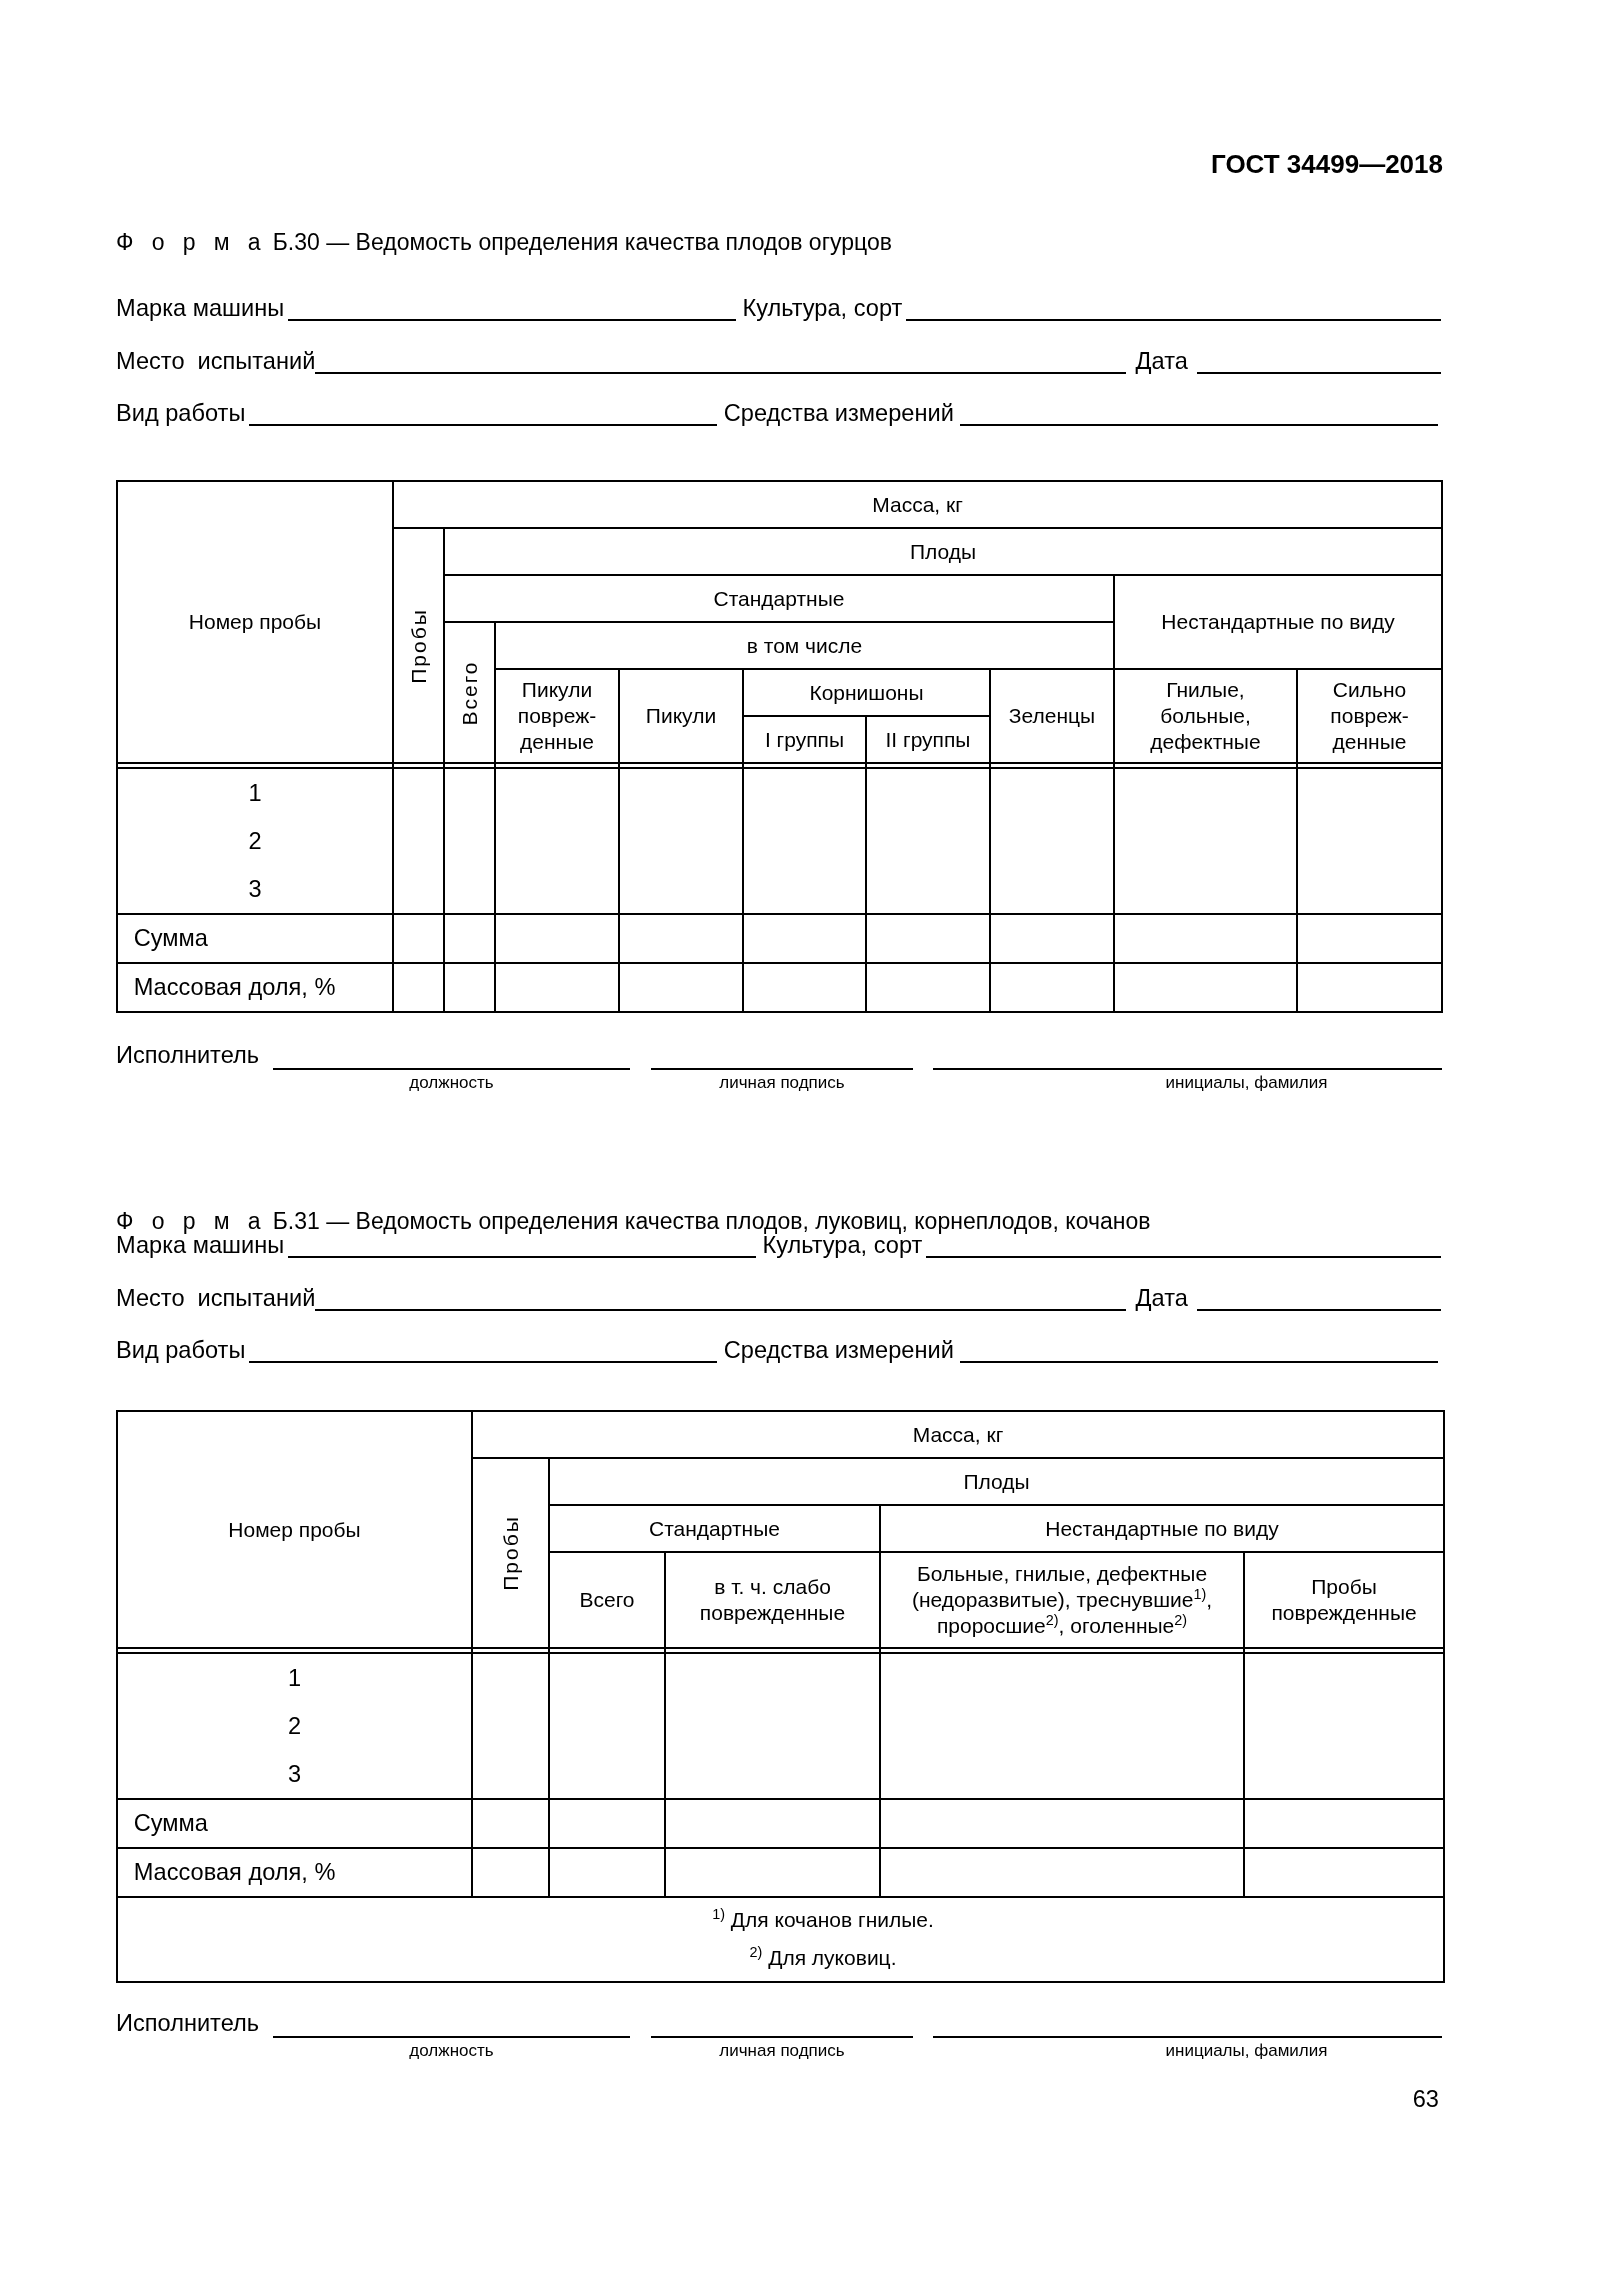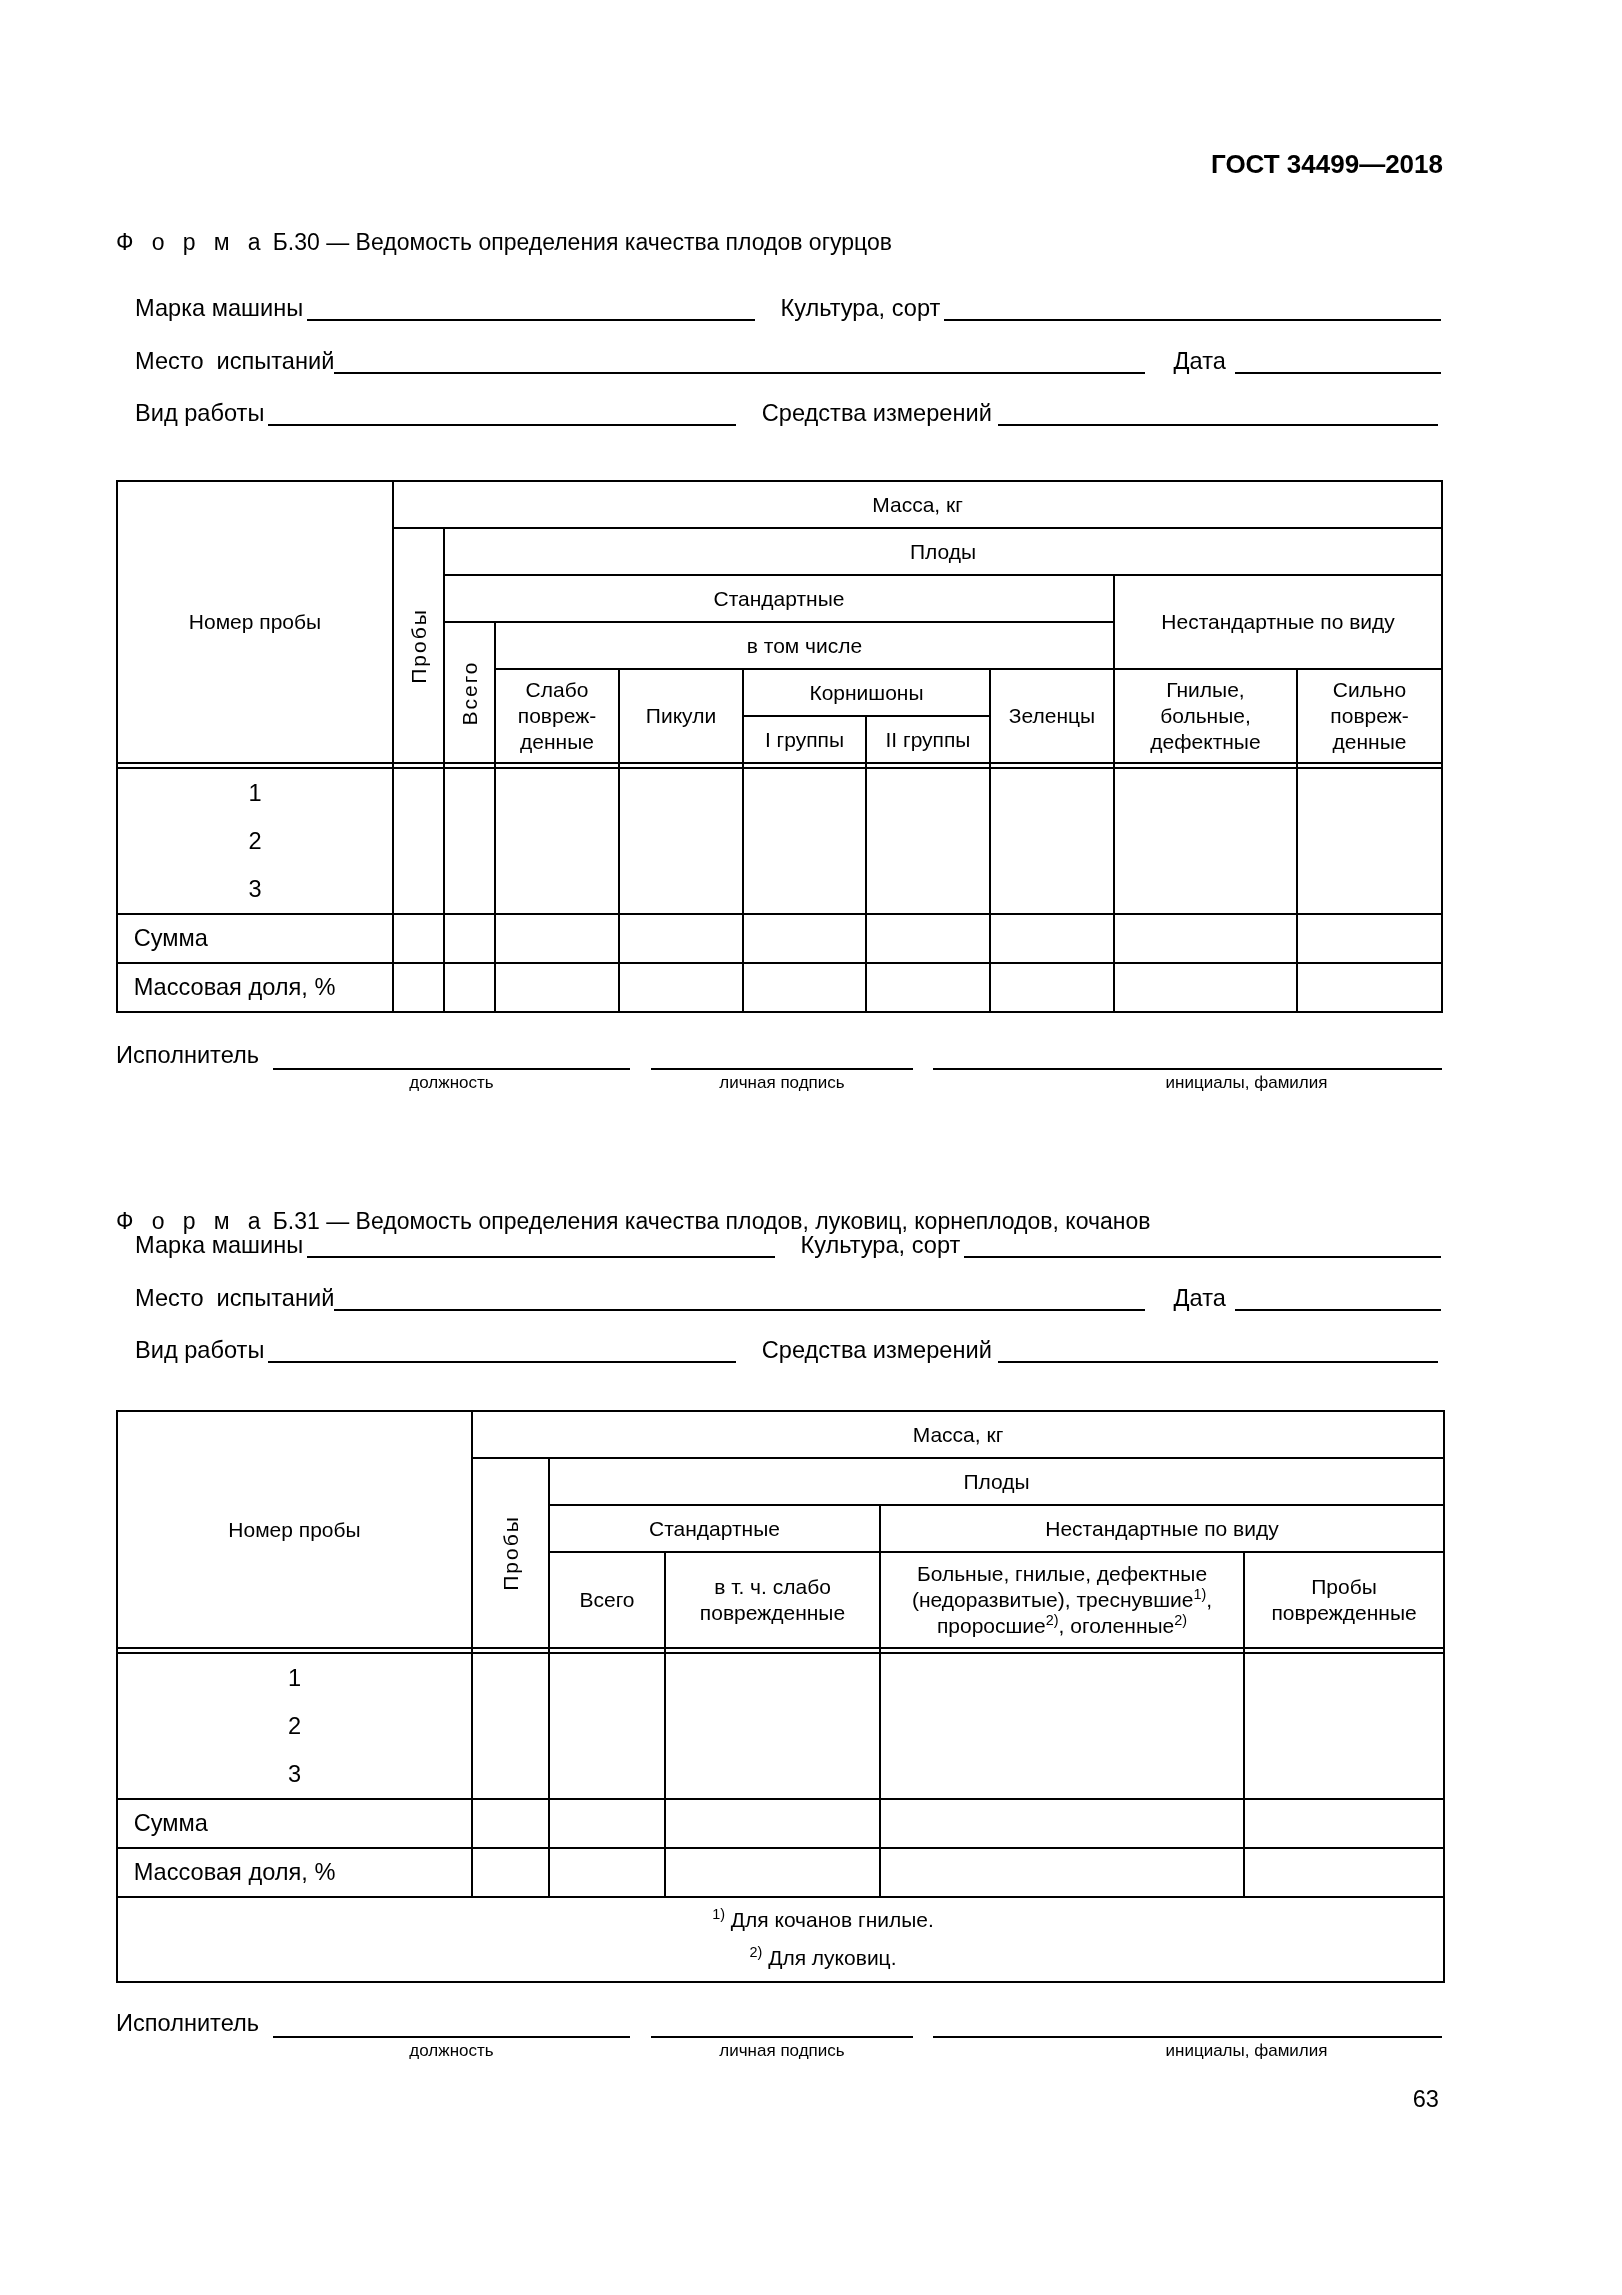--- a/index.html
+++ b/index.html
@@ -2,21 +2,21 @@
 <html style="font-size:10.5px"><head>
 <meta charset="utf-8">
 <style>
   html, body { margin:0; padding:0; background:#fff; }
   body { width:1623px; height:2295px; position:relative; font-family:"Liberation Sans", sans-serif; color:#000; overflow:hidden; }
   .abs { position:absolute; }
   .hdr { right:180px; top:149px; font-size:26px; font-weight:bold; }
   .ftitle { left:116px; font-size:23px; }
   .ftitle .sp { letter-spacing:5.9px;text-align:right; }
   .fieldrow { left:116px; width:1325px; height:29px; display:flex; align-items:flex-end; font-size:23.6px; }
-  .fieldrow .lbl { white-space:pre; padding-right:3.9px;margin-left:19px; }
+  .fieldrow .lbl { white-space:pre; padding-right:3.9px; }
   .fieldrow .line { border-bottom:2px solid #000; height:0; margin-bottom:1.3px; }
   table.grid { position:absolute; border-collapse:collapse; table-layout:fixed; }
   table.grid td { border:2px solid #000; text-align:center; vertical-align:middle; font-size:21px; padding:0; line-height:26px; }
   table.grid td.rot { position:relative; }
   table.grid td.rot span { position:absolute; left:50%; top:50%; transform:translate(-50%,-50%) rotate(-90deg); white-space:nowrap; letter-spacing:2px; }
   table.grid tr.sep td { height:2.6px; border-top:2px solid #000; border-bottom:2px solid #000; }
   table.grid td.left { text-align:left; padding-left:15.7px; font-size:23.6px; }
   table.grid td.num { font-size:23.6px; line-height:48px; }
   sup { font-size:14.4px; line-height:0; }
   .sigrow { left:116px; width:1325px; font-size:23.6px; }
@@ -79,21 +79,21 @@
     <td colspan="6">Стандартные</td>
     <td colspan="2" rowspan="2" style="padding:0 39px">Нестандартные по виду</td>
   </tr>
   <tr style="height:47px">
     <td rowspan="3" class="rot">
           <span>Всего</span>
         </td>
     <td colspan="5">в том числе</td>
   </tr>
   <tr style="height:47px">
-    <td rowspan="2" style="padding:0 13px">Слабо повреж-денные</td>
+    <td rowspan="2" style="padding:0 13px">Пикули повреж-денные</td>
     <td rowspan="2">Пикули</td>
     <td colspan="2">Корнишоны</td>
     <td rowspan="2">Зеленцы</td>
     <td rowspan="2" style="padding:0 26px">Гнилые, больные, дефектные</td>
     <td rowspan="2" style="padding:0 19.6px">Сильно повреж-денные</td>
   </tr>
   <tr style="height:47px">
     <td>I группы</td>
     <td>II группы</td>
   </tr>

